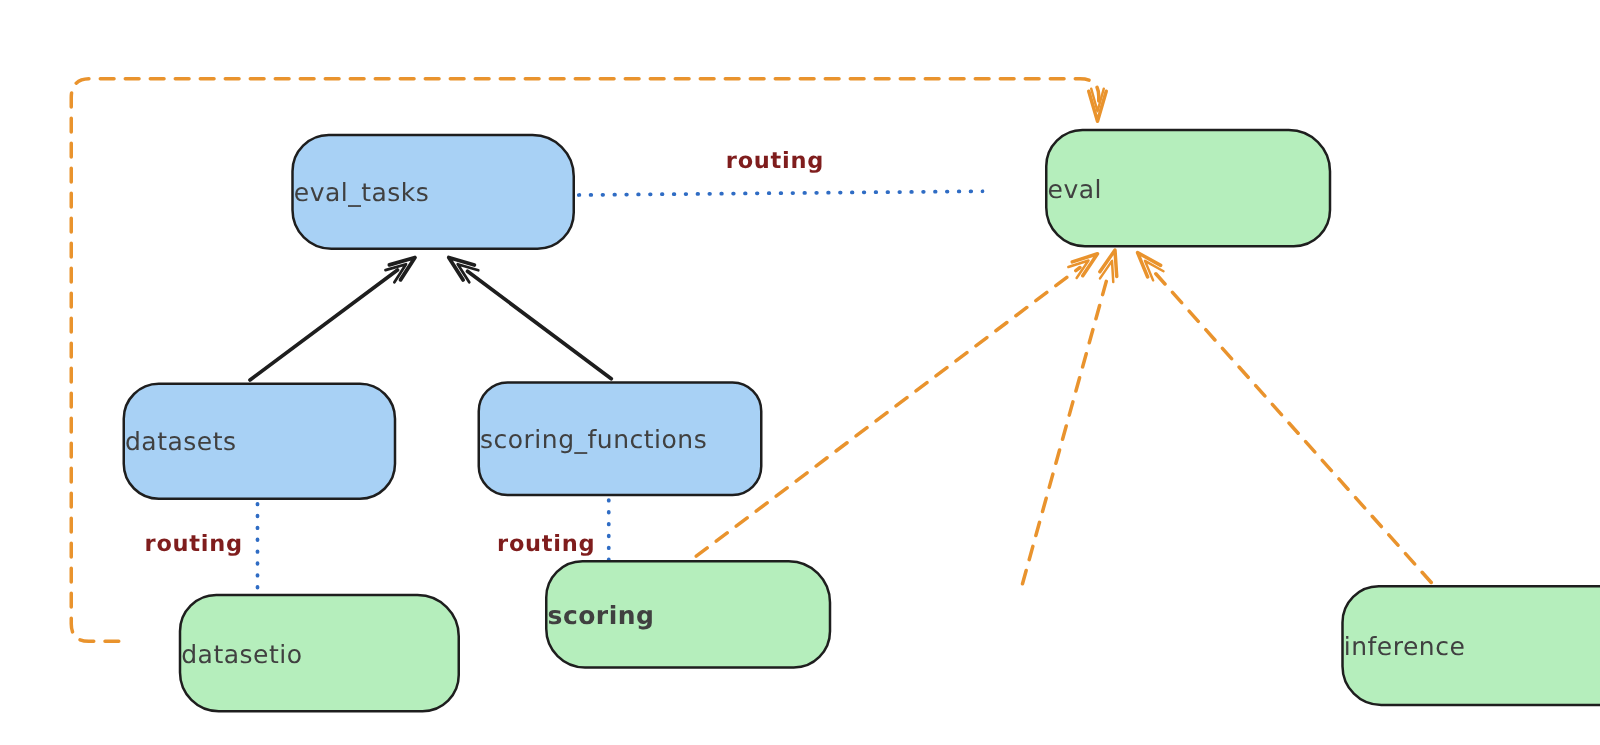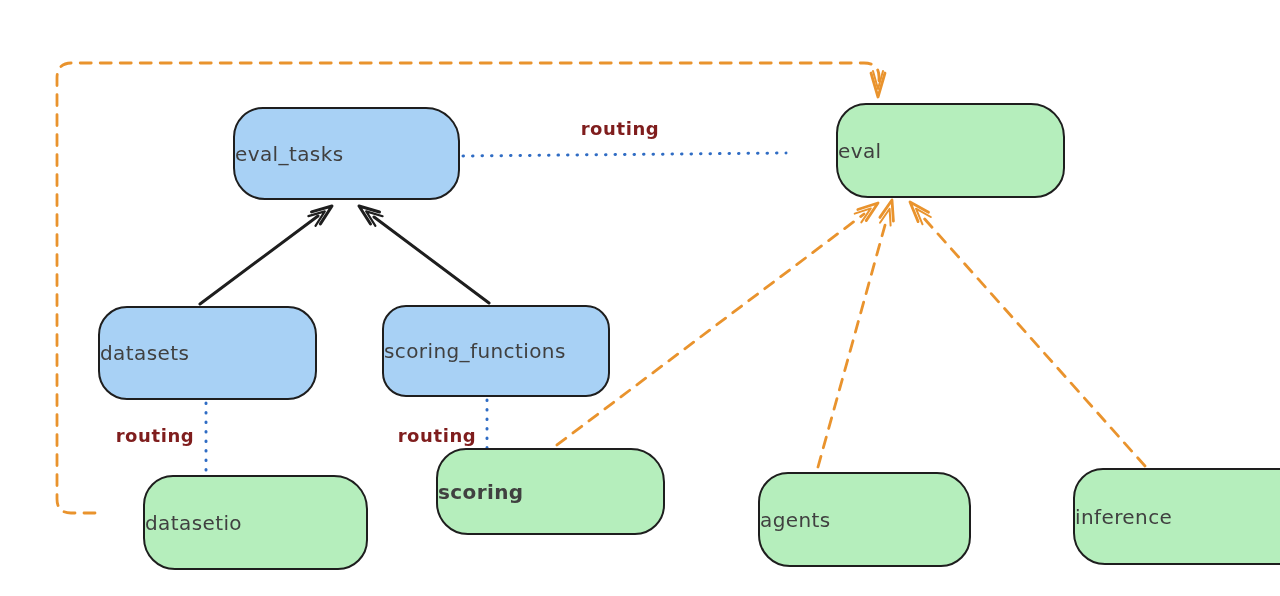--- a/index.html
+++ b/index.html
@@ -118,23 +118,20 @@
   </div>
 
   <div class="node node-green" style="left:95px; top:475px; width:225px; height:95px;">
     <span>datasetio</span>
   </div>
 
   <div class="node node-green" style="left:388px; top:448px; width:229px; height:87px;font-weight:bold;">
     <span>scoring</span>
   </div>
 
-  <div class="node node-green" style="left:710px; top:472px; width:213px; height:95px;">
-    <span>agents</span>
-  </div>
 
   <div class="node node-green" style="left:1025px; top:468px; width:280px; height:97px;">
     <span>inference</span>
   </div>
 
   <div class="edge-label" style="left:568px; top:118px; width:104px;">routing</div>
 
   <div class="edge-label" style="left:110px; top:425px; width:90px;">routing</div>
 
   <div class="edge-label" style="left:392px; top:425px; width:90px;">routing</div>

